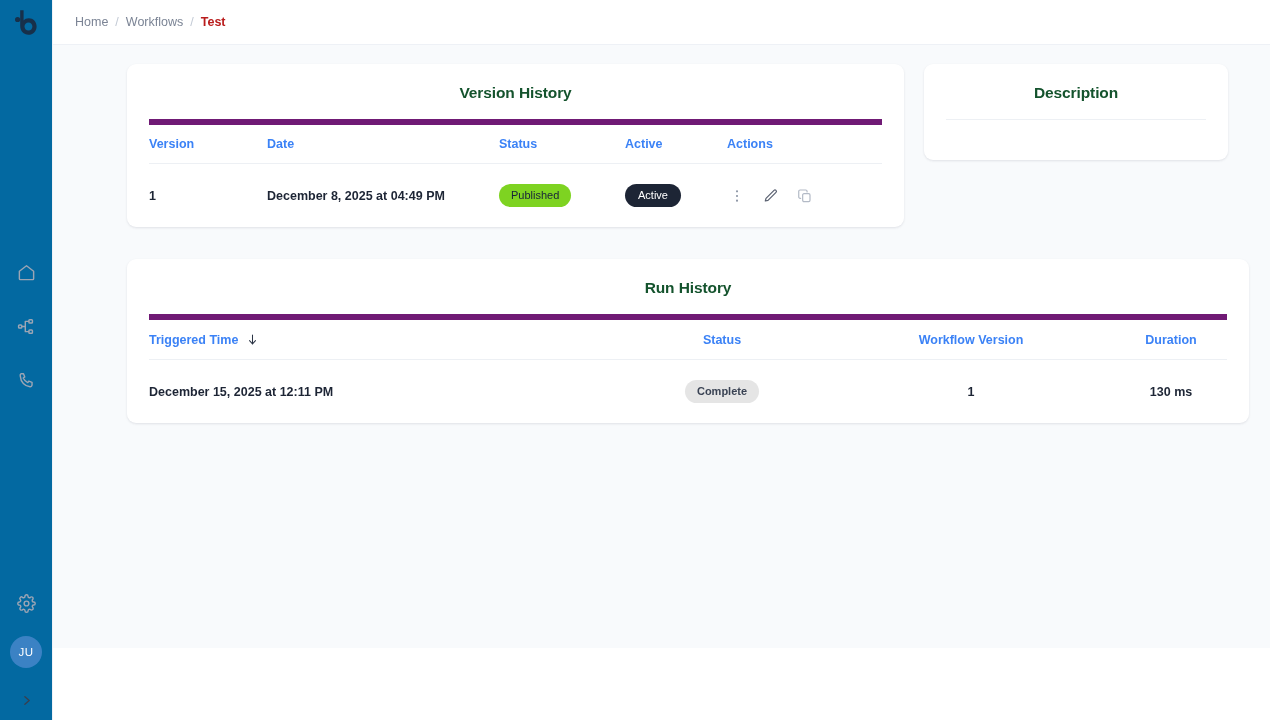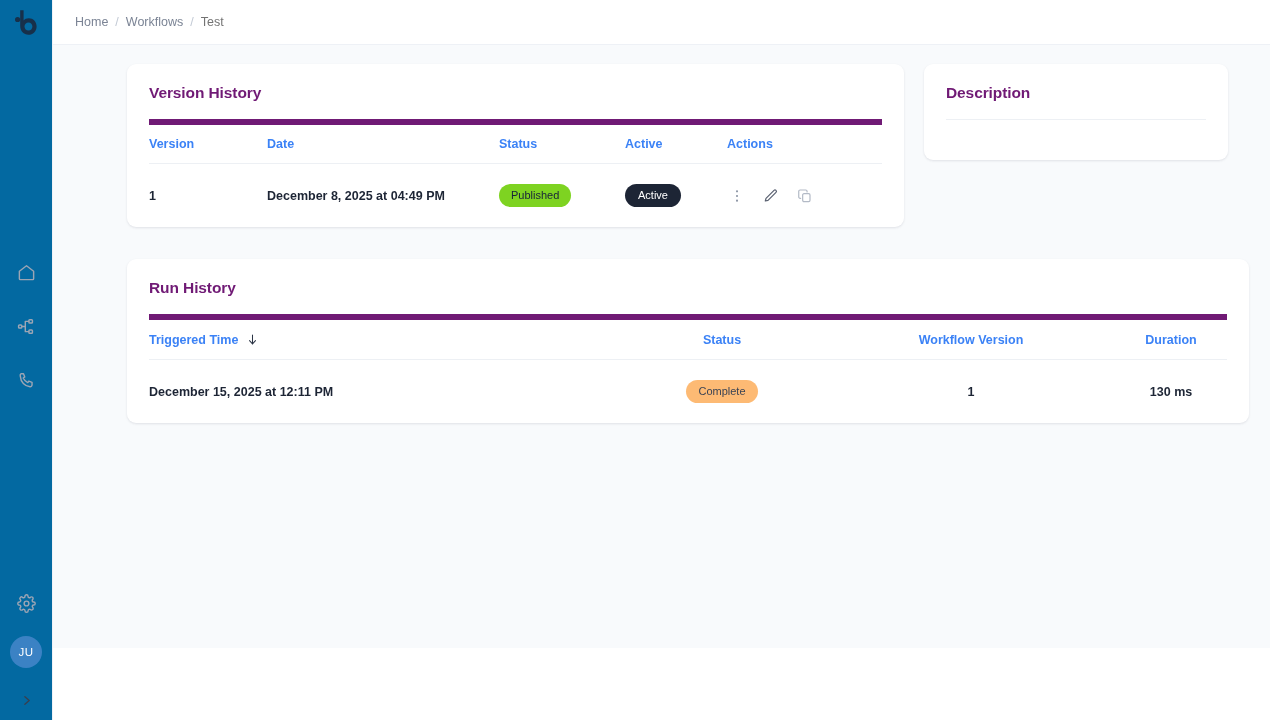--- a/index.html
+++ b/index.html
@@ -132,22 +132,22 @@
     align-items: center;
     gap: 7px;
     font-size: 12.5px;
   }
   .crumb {
     color: #7b8495;
     cursor: pointer;
     text-decoration: none;
   }
   .crumb.current {
-    color: #737373;
-    font-weight: normal;
+    color: #b91c1c;
+    font-weight: bold;
     cursor: default;
   }
   .crumb-sep {
     color: #c3cad5;
     font-size: 12.5px;
   }
 
   .content {
     flex: 1;
     padding: 0 21px 0 21px;
@@ -175,23 +175,24 @@
     border-radius: 9px;
     box-shadow: 0 1px 3px rgba(23,35,60,0.07), 0 1px 2px rgba(23,35,60,0.04);
   }
 
   .card-version { width: 777px; }
   .card-description { flex: 1; min-width: 0; }
 
   .card-title {
     font-size: 15.5px;
     font-weight: bold;
-    color: #701a75;
+    color: #14532d;
     letter-spacing: -0.1px;
     padding: 20px 22px 17px 22px;
+    text-align: center;
   }
 
   .card-divider {
     height: 1px;
     background: #edf0f4;
     margin: 0 22px;
   }
 
   .desc-body {
     height: 40px;
@@ -262,24 +263,24 @@
     background: #7ed321;
     color: #17213a;
     padding: 6px 12px;
   }
   .badge-active {
     background: #1d2535;
     color: #ffffff;
     padding: 6px 13px;
   }
   .badge-complete {
-    background: #fdba74;
+    background: #e5e5e5;
     color: #3a4354;
     padding: 6px 12px;
-    font-weight: normal;
+    font-weight: bold;
   }
 
   .actions-cell {
     display: flex;
     align-items: center;
     gap: 14px;
   }
   .act-btn {
     width: 20px;
     height: 20px;

